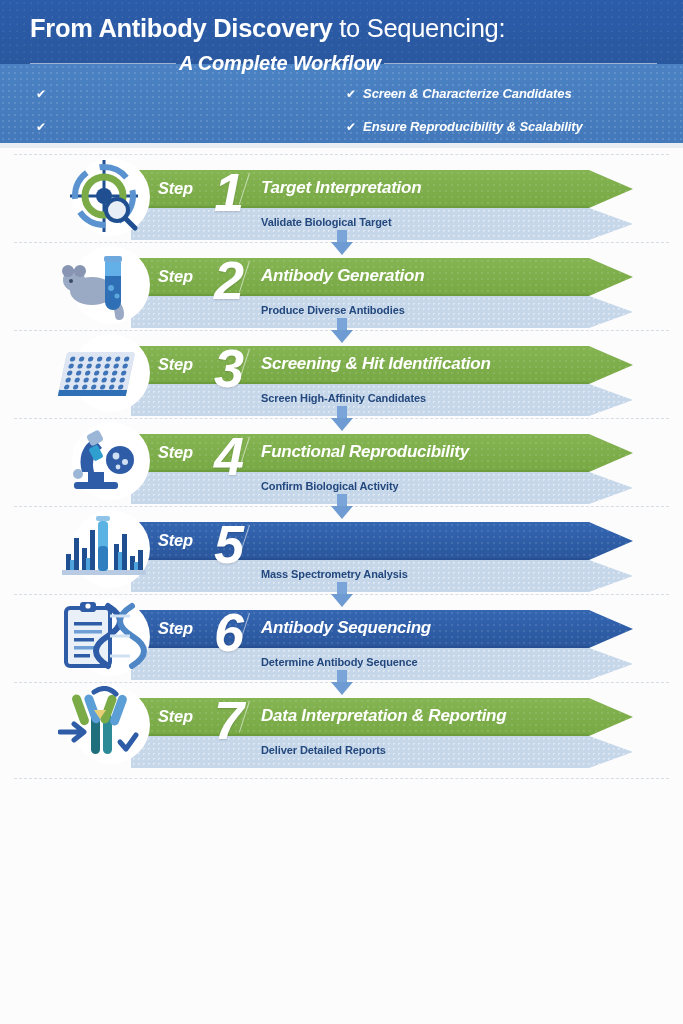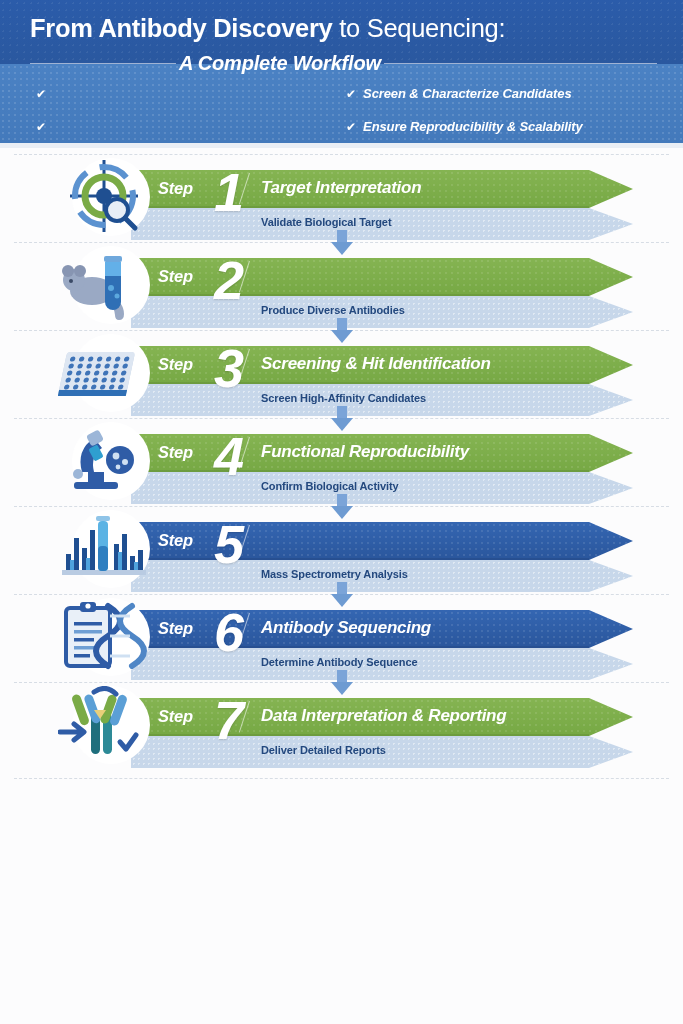--- a/index.html
+++ b/index.html
@@ -228,20 +228,21 @@
   </div>
       <div class="step-row">
     <div class="sep" style="top:0"></div>
     <div class="banner">
       <div class="bar top green"></div>
       <div class="bar-shadow"></div>
       <div class="bar bot"></div>
       <div class="step-word">Step</div>
       <div class="step-num">2</div>
       <div class="slash"></div>
+      <div class="step-title">Antibody Generation</div>
       <div class="step-sub">Produce Diverse Antibodies</div>
     </div>
     <div class="icon-badge">
       <div class="disc"></div>
 
     <svg width="92" height="78" viewBox="0 0 92 78">
       <g fill="#9aa9c4">
         <ellipse cx="34" cy="45" rx="22" ry="14"></ellipse>
         <circle cx="16" cy="34" r="11"></circle>
         <circle cx="10" cy="25" r="6" fill="#8795b2"></circle>

